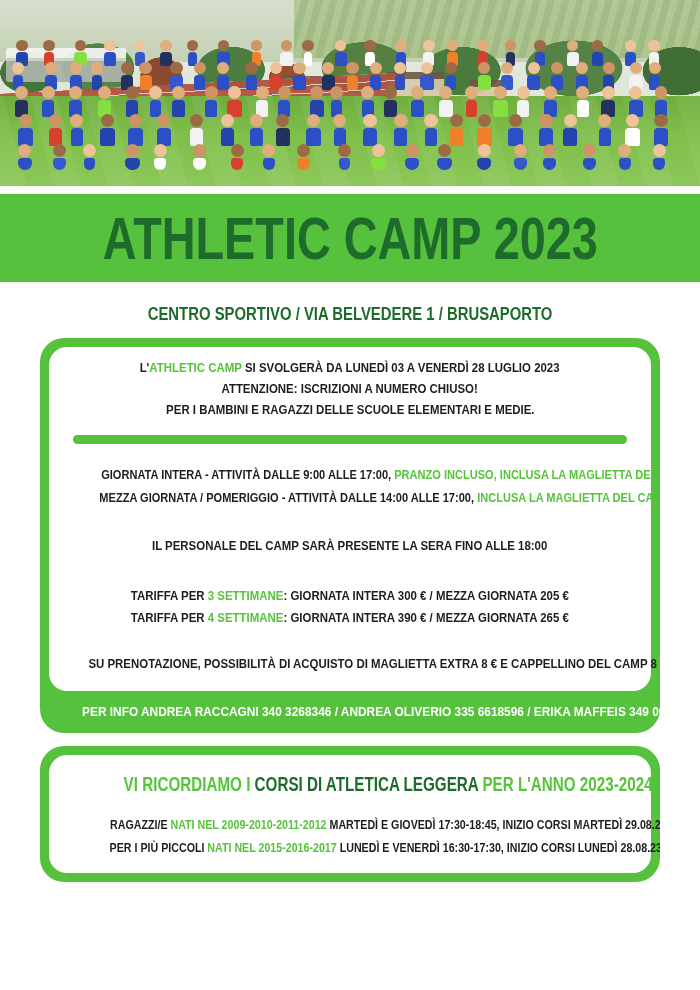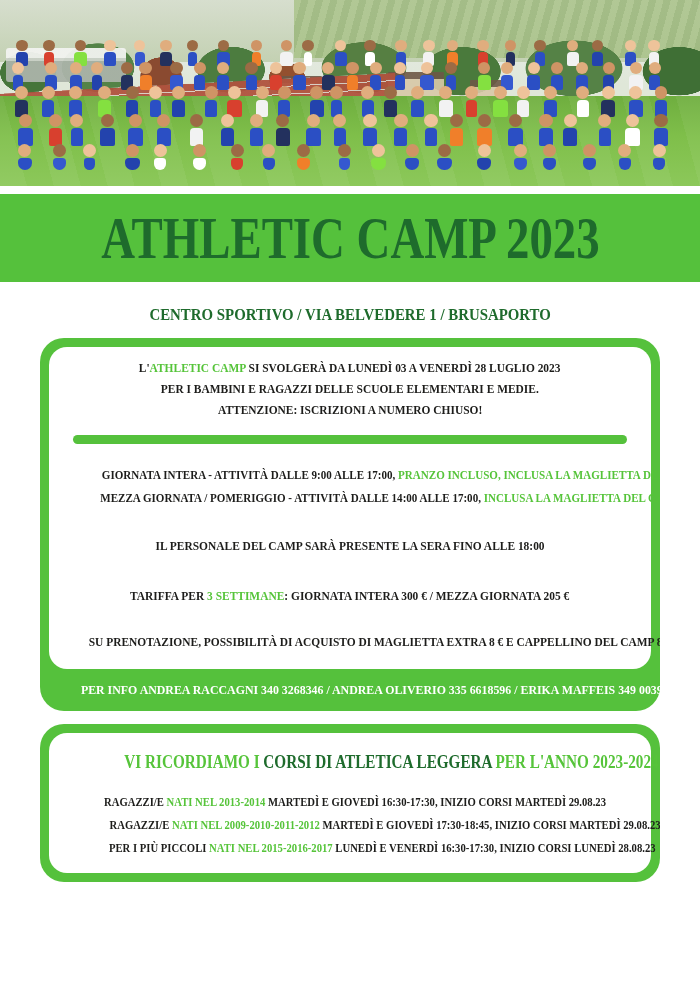--- a/index.html
+++ b/index.html
@@ -1,17 +1,17 @@
 <!DOCTYPE html>
 <html><head>
 <meta charset="utf-8">
 <style>
   html,body{margin:0;padding:0;background:#fff;}
   .flyer{position:relative;width:700px;height:990px;overflow:hidden;background:#fff;
-         font-family:Liberation Serif, serif;color:#1d1d1b;}
+         font-family:Liberation Sans, sans-serif;color:#1d1d1b;}
 
   
   .photo{position:relative;width:700px;height:186px;overflow:hidden;
          background:linear-gradient(180deg,#eef1ec 0%,#e3e9df 30%,#dfe7d8 45%);}
   .hillside{position:absolute;left:0;top:0;width:100%;height:62px;
             background:linear-gradient(180deg,#cfd8c4,#b9c9a4);opacity:.75;}
   .vineyard{position:absolute;right:0;top:0;width:58%;height:58px;
             background:repeating-linear-gradient(105deg,#a8c287 0 7px,#97b476 7px 14px);opacity:.8;}
   .treeline{position:absolute;left:0;top:28px;width:100%;height:72px;background:
     radial-gradient(46px 34px at 4% 62%,#46753a 60%,transparent 61%),
@@ -558,49 +558,49 @@
     <div class="title">ATHLETIC CAMP 2023</div>
   </div>
   <div class="ln location">
     <span class="sq">CENTRO SPORTIVO / VIA BELVEDERE 1 / BRUSAPORTO</span>
   </div>
 
   <section class="box">
     <div class="box-inner">
 
       <div class="ln intro"><span class="sq"><span>L'</span><span class="ag">ATHLETIC CAMP</span><span> SI SVOLGERÀ DA LUNEDÌ 03 A VENERDÌ 28 LUGLIO 2023</span></span></div>
+      <div class="ln intro"><span class="sq">ATTENZIONE: ISCRIZIONI A NUMERO CHIUSO!</span></div>
       <div class="ln intro"><span class="sq">PER I BAMBINI E RAGAZZI DELLE SCUOLE ELEMENTARI E MEDIE.</span></div>
-      <div class="ln intro"><span class="sq">ATTENZIONE: ISCRIZIONI A NUMERO CHIUSO!</span></div>
 
       <div class="divider"></div>
 
       <div class="ln sched"><span class="sq"><span>GIORNATA INTERA - ATTIVITÀ DALLE 9:00 ALLE 17:00, </span><span class="ag">PRANZO INCLUSO, INCLUSA LA MAGLIETTA DEL CAMP</span></span></div>
       <div class="ln sched"><span class="sq"><span>MEZZA GIORNATA / POMERIGGIO - ATTIVITÀ DALLE 14:00 ALLE 17:00, </span><span class="ag">INCLUSA LA MAGLIETTA DEL CAMP</span></span></div>
 
       <div class="sp26"></div>
 
       <div class="ln arrival"><span class="sq">IL PERSONALE DEL CAMP SARÀ PRESENTE LA SERA FINO ALLE 18:00</span></div>
 
       <div class="sp28"></div>
 
       <div class="ln tariff"><span class="sq"><span>TARIFFA PER </span><span class="ag">3 SETTIMANE</span><span>: GIORNATA INTERA 300 € / MEZZA GIORNATA 205 €</span></span></div>
+      <div class="ln tariff"><span class="sq"><span>TARIFFA PER </span><span class="ag">4 SETTIMANE</span><span>: GIORNATA INTERA 390 € / MEZZA GIORNATA 265 €</span></span></div>
 
       <div class="sp24"></div>
 
       <div class="ln extra"><span class="sq">SU PRENOTAZIONE, POSSIBILITÀ DI ACQUISTO DI MAGLIETTA EXTRA 8 € E CAPPELLINO DEL CAMP 8 €</span></div>
     </div>
 
     <div class="contact">
       <span class="sq">PER INFO ANDREA RACCAGNI 340 3268346 / ANDREA OLIVERIO 335 6618596 / ERIKA MAFFEIS 349 0039601</span>
     </div>
   </section>
 
   <section class="box">
     <div class="box2-inner">
       <div class="ln heading"><span class="sq"><span class="ag">VI RICORDIAMO I </span><span class="dg">CORSI DI ATLETICA LEGGERA </span><span class="ag">PER L'ANNO 2023-2024</span></span></div>
       <div class="gap18"></div>
-      <div class="ln course"><span class="sq"><span>RAGAZZI/E </span><span class="ag">NATI NEL 2013-2014 </span><span>MARTEDÌ E GIOVEDÌ 16:30-17:30, INIZIO CORSI MARTEDÌ 29.08.23</span></span></div>
       <div class="ln course"><span class="sq"><span>RAGAZZI/E </span><span class="ag">NATI NEL 2009-2010-2011-2012 </span><span>MARTEDÌ E GIOVEDÌ 17:30-18:45, INIZIO CORSI MARTEDÌ 29.08.23</span></span></div>
       <div class="ln course"><span class="sq"><span>PER I PIÙ PICCOLI </span><span class="ag">NATI NEL 2015-2016-2017 </span><span>LUNEDÌ E VENERDÌ 16:30-17:30, INIZIO CORSI LUNEDÌ 28.08.23</span></span></div>
     </div>
   </section>
 
 </div>
 
 </body></html>

